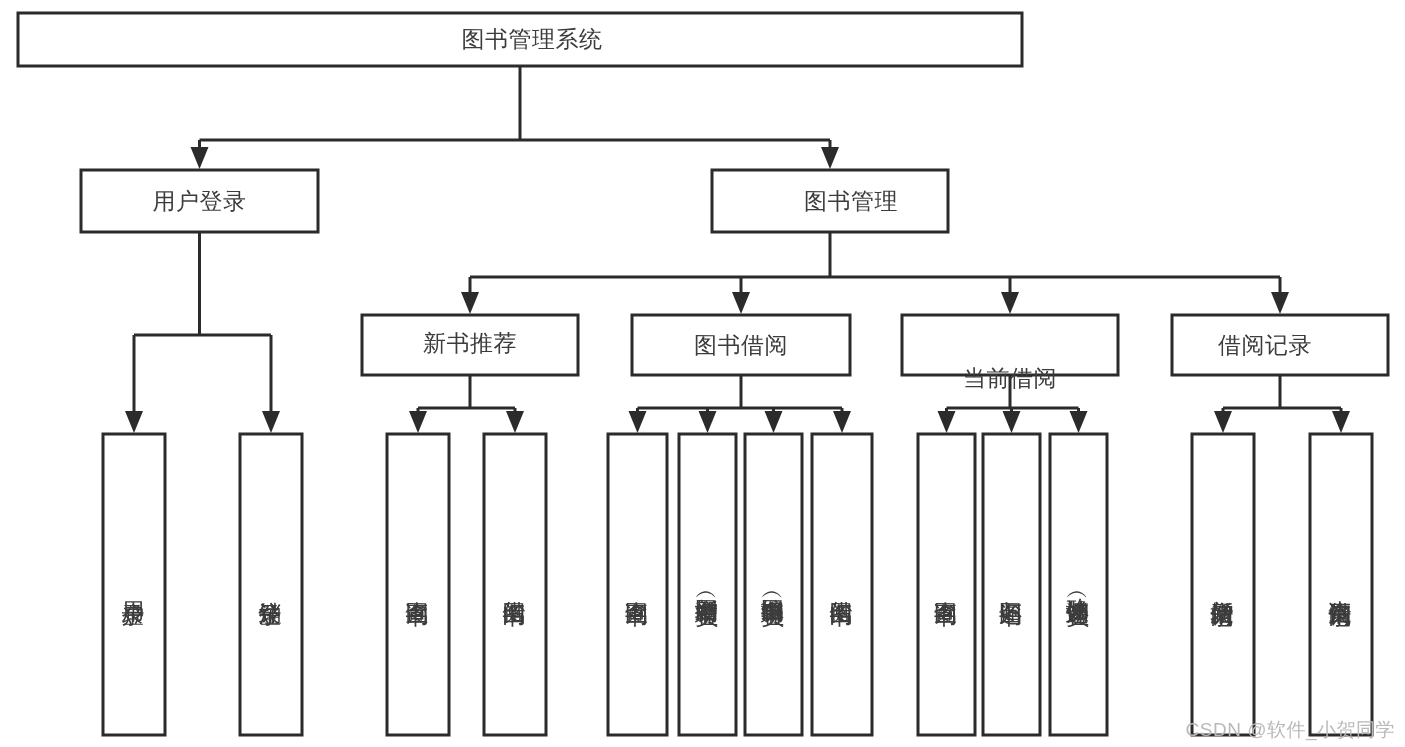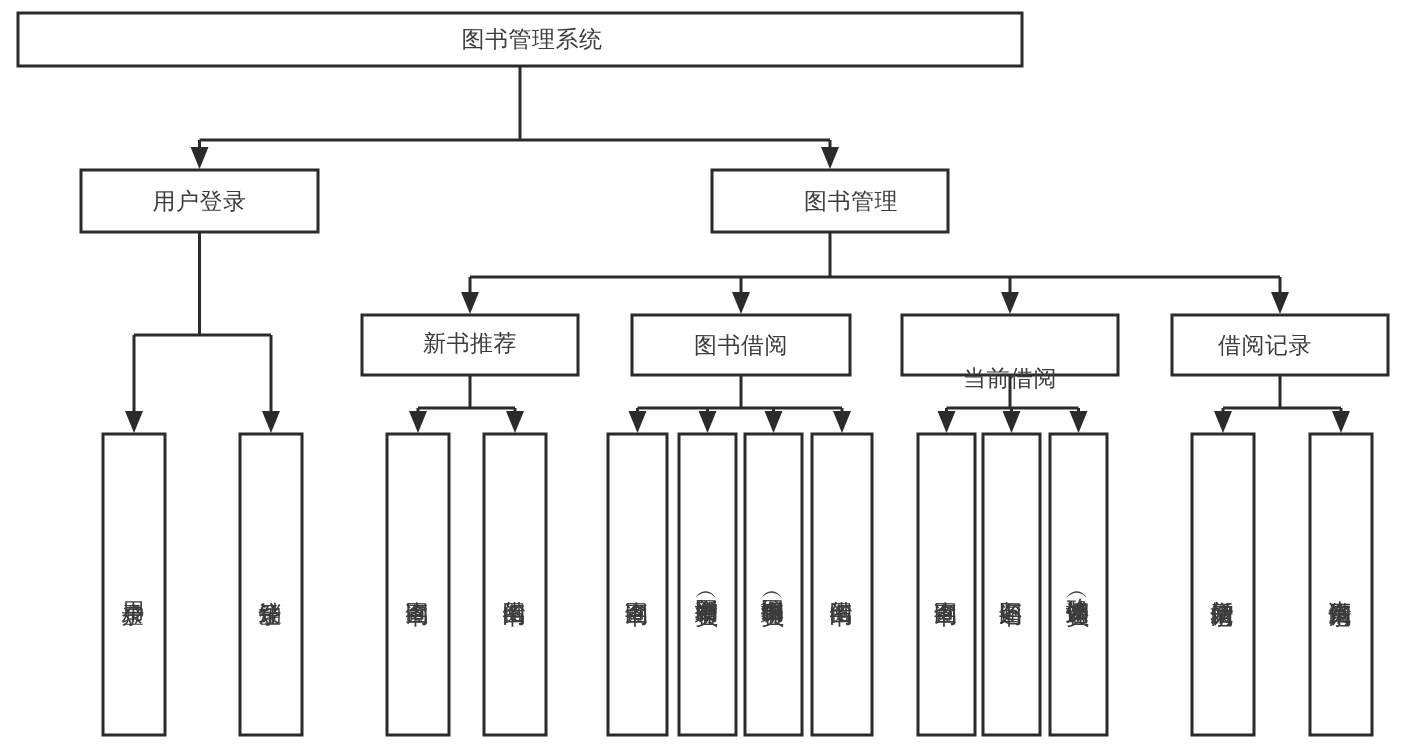--- a/index.html
+++ b/index.html
@@ -177,13 +177,14 @@
       <div class="node-label-v" style="left: 679px; top: 434px; width: 57px; height: 301px;">新增图书（管理员）</div>
       <div class="node-label-v" style="left: 745px; top: 434px; width: 57px; height: 301px;">编辑图书（管理员）</div>
       <div class="node-label-v" style="left: 812px; top: 434px; width: 60px; height: 301px;">借阅图书</div>
       <div class="node-label-v" style="left: 918px; top: 434px; width: 57px; height: 301px;">查询图书</div>
       <div class="node-label-v" style="left: 983px; top: 434px; width: 57px; height: 301px;">归还图书</div>
       <div class="node-label-v" style="left: 1050px; top: 434px; width: 57px; height: 301px;">确认归还（管理员）</div>
       <div class="node-label-v" style="left: 1192px; top: 434px; width: 62px; height: 301px;">新增借阅记录</div>
       <div class="node-label-v" style="left: 1310px; top: 434px; width: 62px; height: 301px;">查询借阅记录</div>
     </div>
 
+  <div class="watermark">CSDN @软件_小贺同学</div>
 </div>
 
 </body></html>

